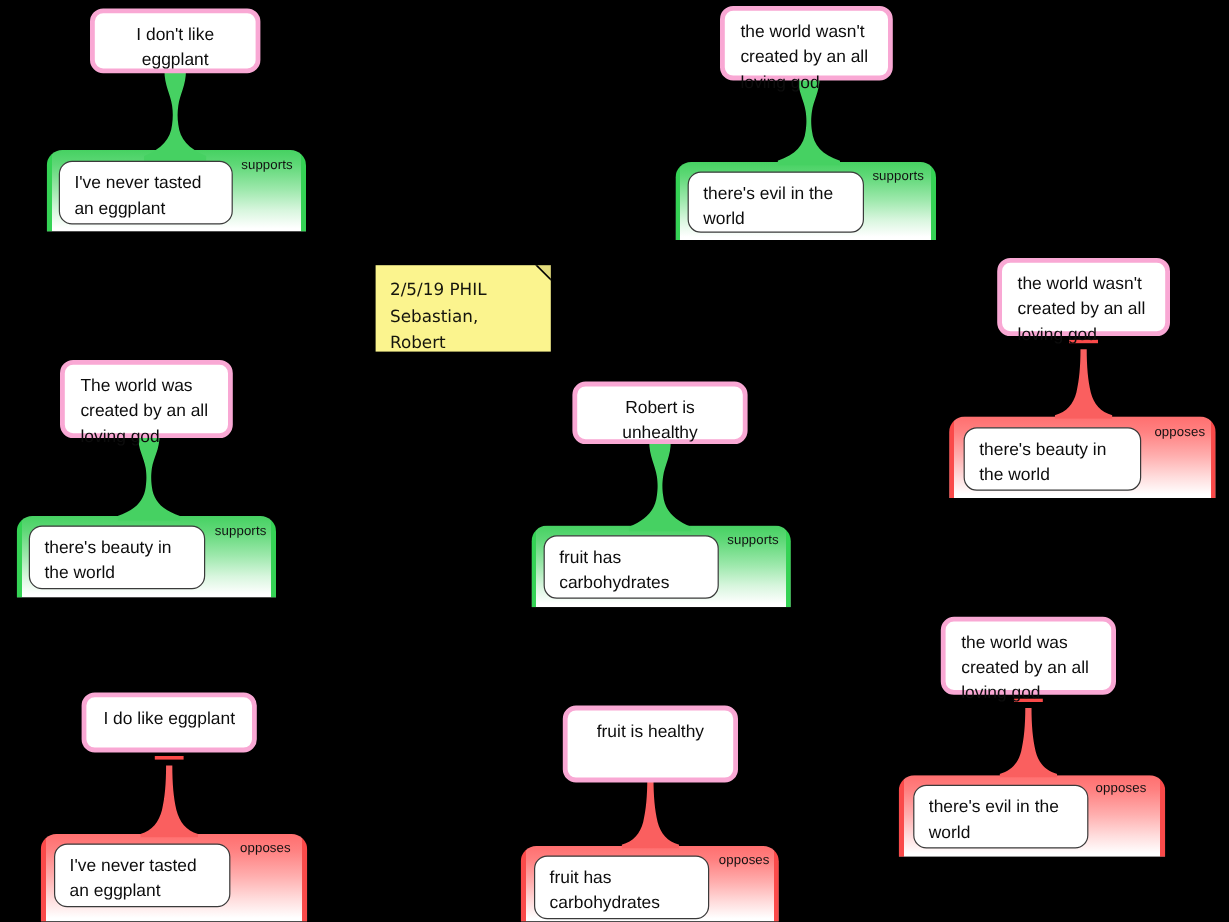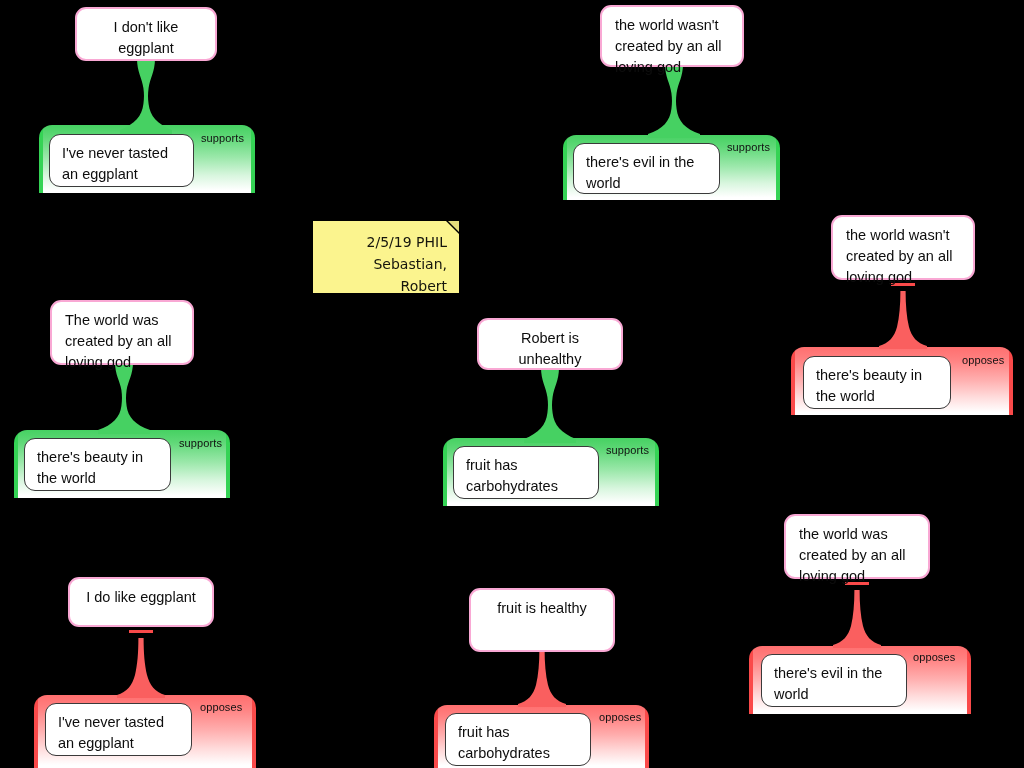--- a/index.html
+++ b/index.html
@@ -28,21 +28,21 @@
   
   .cluster {
     position: absolute;
   }
 
   
   .claim-box {
     position: absolute;
     box-sizing: border-box;
     background: #ffffff;
-    border: 2px solid #f9a8d4;
+    border: 4px solid #f9a8d4;
     border-radius: 11px;
     padding: 8px 13px;
     font-size: 14.5px;
     line-height: 21px;
     color: #0d0d0d;
     text-align: left;
     z-index: 3;
   }
   .claim-box.centered {
     text-align: center;
@@ -195,21 +195,21 @@
     <svg class="connector" style="left:98px; top:362px;" width="52" height="72" viewBox="0 0 52 72">
       <path d="M17,0 L35,0 C35,13 30,19 28.6,28 C27.8,34 27.8,38 28.6,44 C30,55 37,63 52,68 L52,72 L0,72 L0,68 C15,63 22,55 23.4,44 C24.2,38 24.2,34 23.4,28 C22,19 17,13 17,0 Z" fill="#46d162"></path>
     </svg>
 
     <div class="reason-panel supports" style="left:14px; top:430px; width:216px; height:68px;">
     </div>
     <div class="premise-box" style="left:24px; top:438px; width:147px; height:53px; z-index:3;">there's beauty in the world</div>
     <div class="relation-label" style="left:179px; top:437px; z-index:3;">supports</div>
   </div>
 
-  <div class="sticky-note" style="left:313px; top:221px; width:146px; height:72px;text-align:right;">
+  <div class="sticky-note" style="left:313px; top:221px; width:146px; height:72px;">
     <span class="fold"></span>
     <span class="fold-inner"></span>
     <span class="note-text">2/5/19 PHIL</span>
     <span class="note-text">Sebastian, Robert</span>
   </div>
 
   <div class="cluster">
 
     <div class="claim-box centered" style="left:477px; top:318px; width:146px; height:52px;">Robert is unhealthy</div>
 

